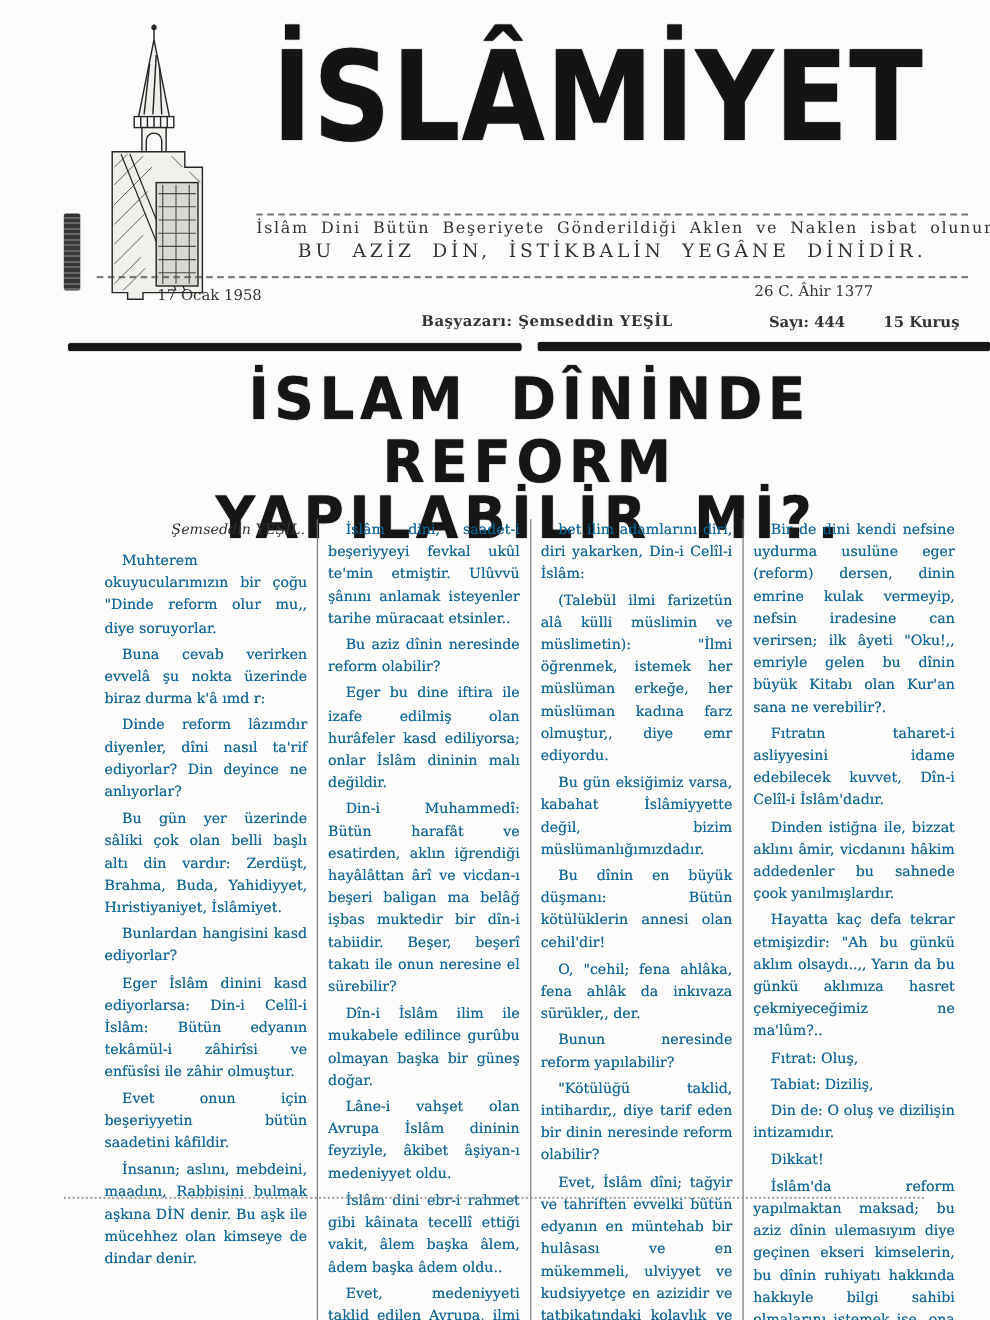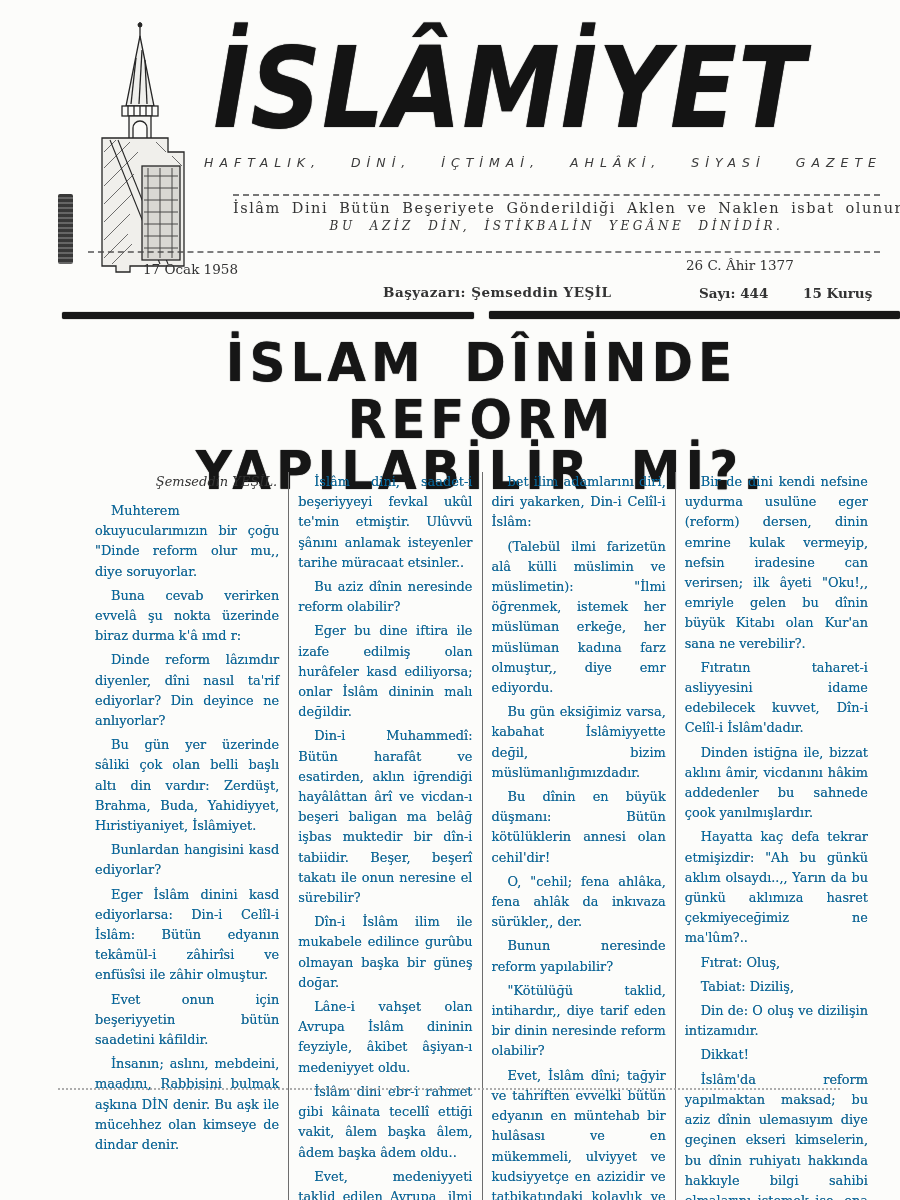--- a/index.html
+++ b/index.html
@@ -7,21 +7,21 @@
     width:900px;height:1200px;position:relative;
     background:#fcfcfa;
     font-family:"DejaVu Serif", serif;
     color:#2a2a2a;
     overflow:hidden;
   }
   .abs{position:absolute;}
 
   
   .logo-wrap{left:76px;top:20px;width:128px;height:258px;}
-  .mast-block{left:204px;top:14px;width:678px;text-align:left;font-style:italic;}
+  .mast-block{left:204px;top:14px;width:678px;text-align:center;}
   .mast-title{
     font-family:"DejaVu Sans", sans-serif;
     font-weight:900;
     font-size:101px;
     letter-spacing:1px;
     color:#141414;
     line-height:1.0;
     display:inline-block;
     transform:scale(0.97,1.12);
     transform-origin:center top;
@@ -33,21 +33,21 @@
     font-family:"DejaVu Sans", sans-serif;
     font-size:12.5px;
     letter-spacing:6px;
     word-spacing:20px;
     color:#3b3b3b;
     white-space:nowrap;
   }
   .rule-dashed-1{left:233px;top:194px;width:647px;border-top:2px dashed #4a4a4a;opacity:.75;}
   .motto-block{left:233px;top:200px;width:647px;text-align:center;color:#333;}
   .motto-1{font-size:14.5px;letter-spacing:1.5px;word-spacing:5px;white-space:nowrap;}
-  .motto-2{font-size:12px;letter-spacing:3.5px;word-spacing:7px;margin-top:3px;white-space:nowrap;font-style:italic;}
+  .motto-2{font-size:17px;letter-spacing:3.5px;word-spacing:7px;margin-top:3px;white-space:nowrap;}
   .rule-dashed-2{left:88px;top:251px;width:792px;border-top:2px dashed #4a4a4a;opacity:.7;}
   .edge-artifact{left:58px;top:194px;width:15px;height:70px;background:repeating-linear-gradient(180deg,#222 0 3px,#555 3px 5px);border-radius:2px;opacity:.9;}
 
   
   .dateline{font-size:13.5px;color:#333;white-space:nowrap;}
   .dl-greg{left:143px;top:261px;}
   .dl-hijri{left:686px;top:257px;}
   .dl-editor{left:383px;top:284px;font-weight:bold;letter-spacing:.5px;}
   .dl-issue{left:699px;top:285px;font-weight:bold;}
   .dl-price{left:803px;top:285px;font-weight:bold;}
@@ -144,21 +144,20 @@
         <line x1="72" y1="148" x2="72" y2="238"></line>
         <line x1="84" y1="148" x2="84" y2="238"></line>
         <line x1="96" y1="148" x2="96" y2="238"></line>
       </g>
     </g>
   </svg>
 </div>
 
 <div class="abs mast-block">
   <div class="mast-title">İSLÂMİYET</div>
-  <div class="mast-subtitle">HAFTALIK, DİNİ, İÇTİMAİ, AHLÂKİ, SİYASİ GAZETE</div>
 </div>
 
 <div class="abs rule-dashed-1"></div>
 <div class="abs edge-artifact"></div>
 
 <div class="abs motto-block">
   <div class="motto-1">İslâm Dini Bütün Beşeriyete Gönderildiği Aklen ve Naklen isbat olunur.</div>
   <div class="motto-2">BU AZİZ DİN, İSTİKBALİN YEGÂNE DİNİDİR.</div>
 </div>
 

